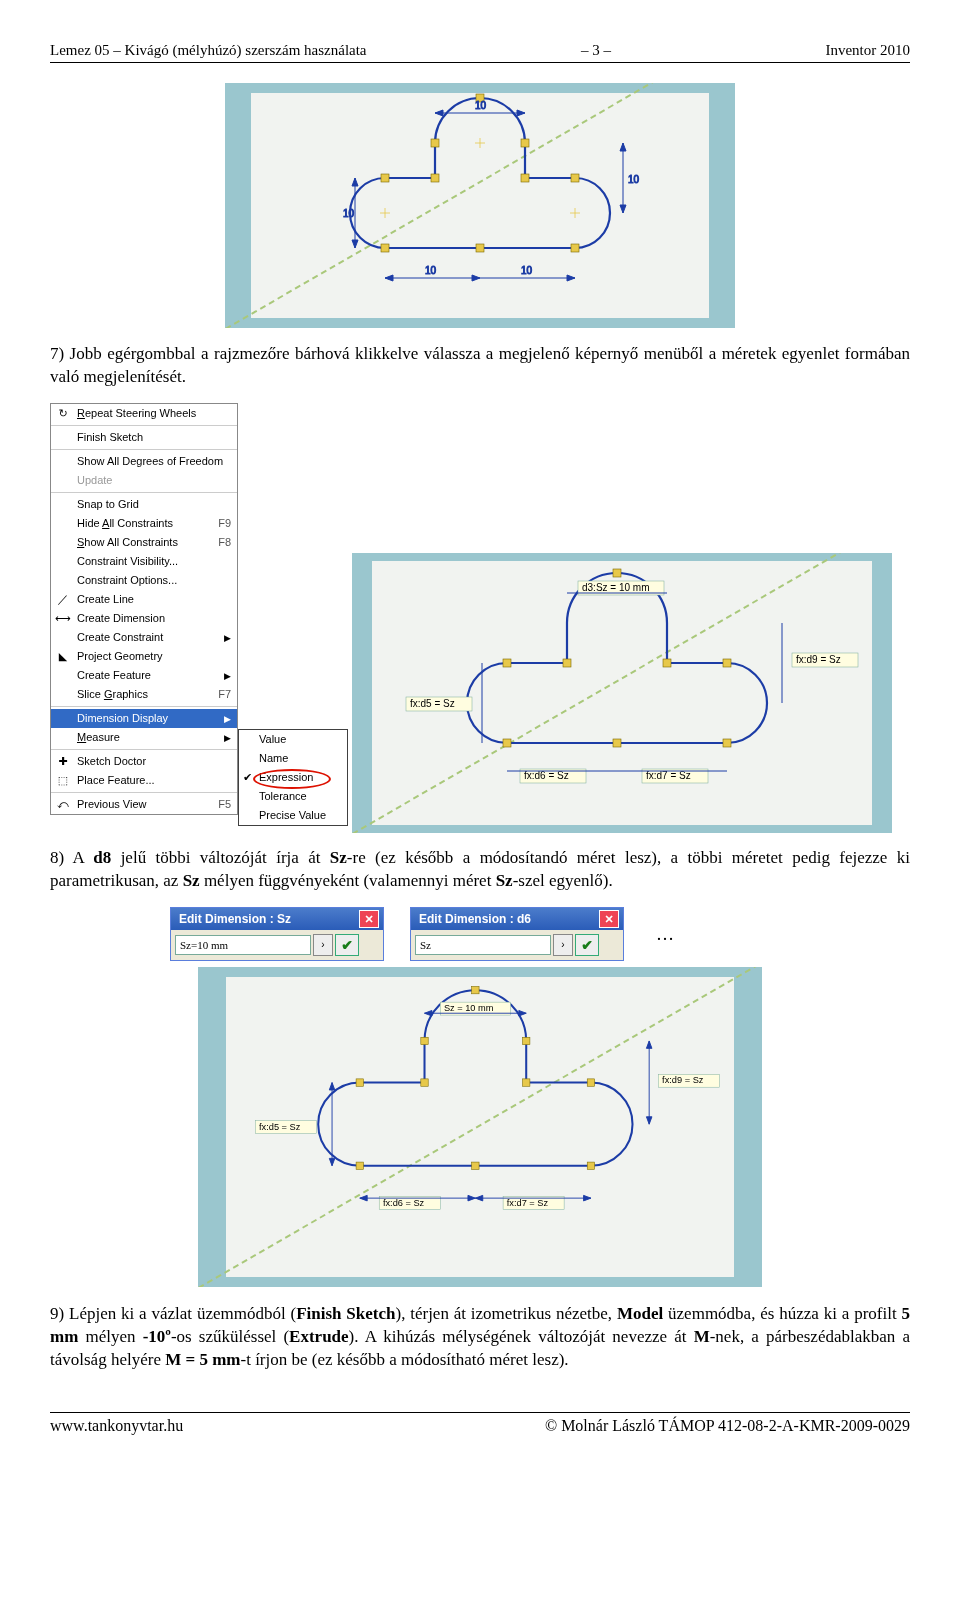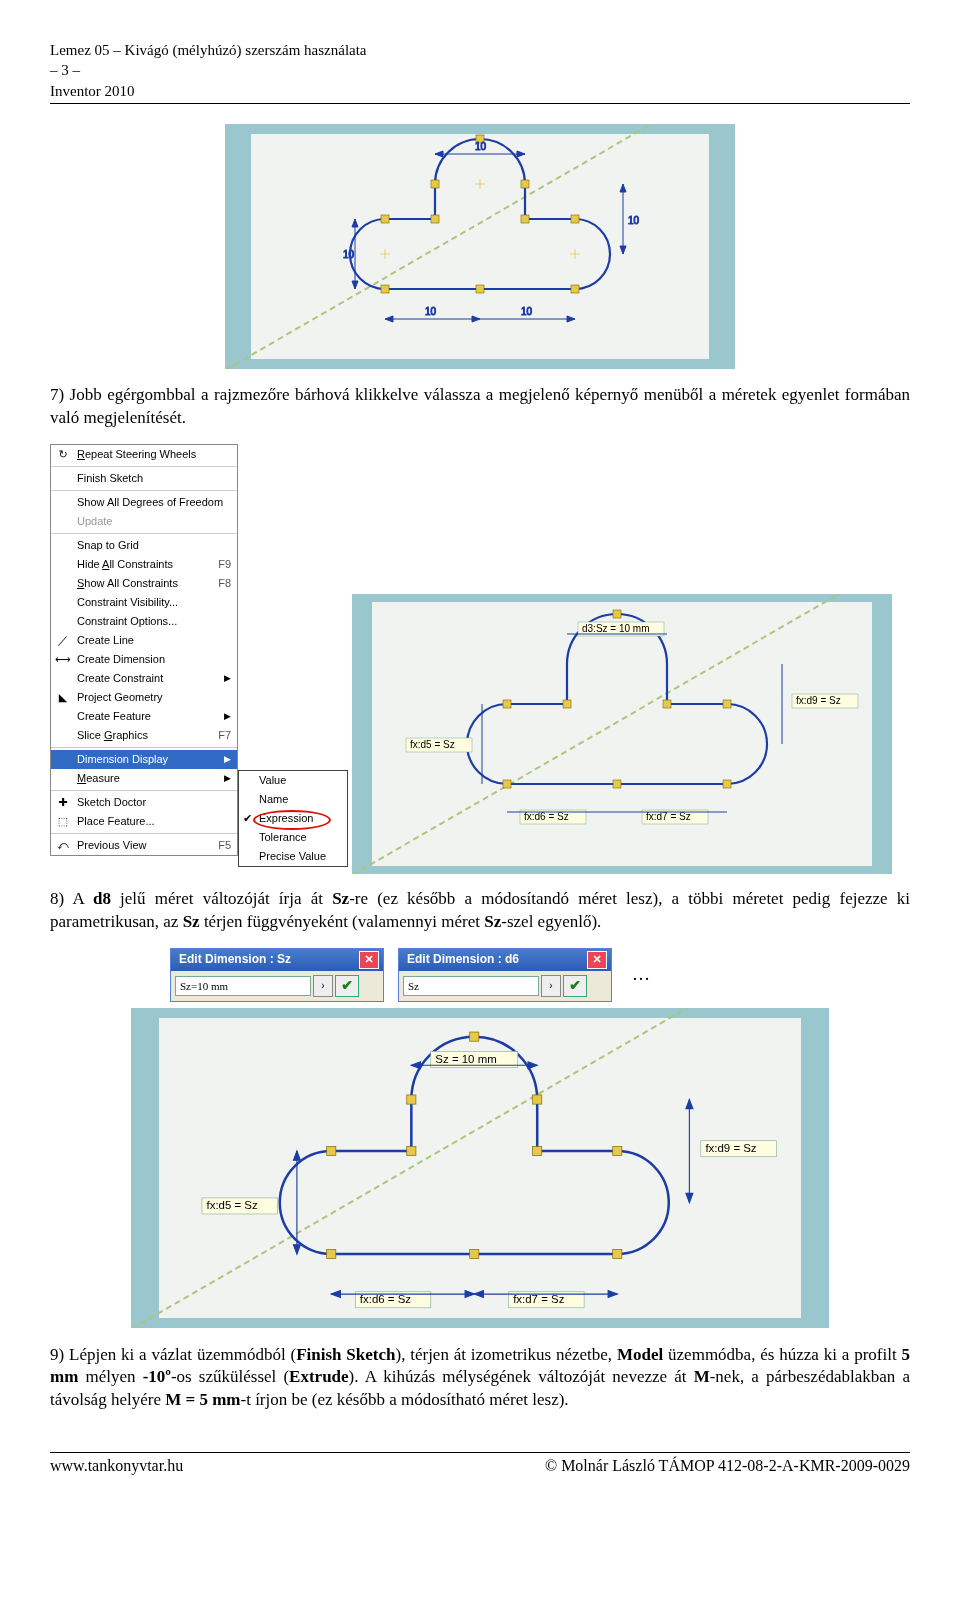--- a/index.html
+++ b/index.html
@@ -10,21 +10,20 @@
     padding: 40px 50px 20px 50px;
     width: 860px;
     background: #fff;
     line-height: 1.35;
   }
   .header-line {
     display: flex;
     justify-content: space-between;
     font-size: 15px;
     margin-bottom: 2px;
-    flex-direction: column;
   }
   .header-rule { border-top: 1px solid #000; margin-bottom: 20px; }
   .footer-rule { border-top: 1px solid #000; margin-top: 40px; margin-bottom: 2px; }
   .footer-line {
     display: flex;
     justify-content: space-between;
     font-size: 16px;
   }
   .para { text-align: justify; margin: 14px 0; }
   .para b { font-weight: bold; }
@@ -65,32 +64,32 @@
   .ctx-item .arrow { margin-left:auto; font-size:9px; }
   .ctx-item.dim { color:#999; }
   .ctx-item.hi { background:#316ac5; color:#fff; }
   .ctx-sep { border-top:1px solid #ccc; margin:2px 0; }
   .submenu { border:1px solid #404040; background:#fff; font-family: Tahoma, Arial, sans-serif; font-size:11px; width:108px; }
   .sub-item { display:flex; align-items:center; height:19px; padding:0 6px 0 20px; position:relative; }
   .sub-item .chk { position:absolute; left:4px; font-size:11px; }
   .red-oval { position:absolute; border:2px solid #d10; border-radius:50%; width:74px; height:16px; left:14px; top:1px; pointer-events:none; }
 
   
-  .dlg-row { display:flex; gap:14px; align-items:center; margin:10px 0 6px 0; justify-content:flex-start; padding-left:120px;}
+  .dlg-row { display:flex; gap:26px; align-items:center; margin:10px 0 6px 0; justify-content:flex-start; padding-left:120px;}
   .dlg { border:1px solid #5a7edc; background:#ece9d8; font-family: Tahoma, Arial, sans-serif; width:212px; }
   .dlg-title { background:linear-gradient(#4b7ccb,#2a5cb8); color:#fff; font-size:12px; font-weight:bold; height:22px; display:flex; align-items:center; padding:0 4px 0 8px; }
   .dlg-close { width:18px; height:16px; background:#e45; color:#fff; display:flex; align-items:center; justify-content:center; border:1px solid #fff; font-size:11px; font-weight:bold; margin-left:auto;}
   .dlg-body { display:flex; align-items:center; padding:4px; gap:2px; }
   .dlg-body input { font-family: Tahoma; font-size:11px; height:18px; border:1px solid #7a9; padding:0 4px; width:126px; }
   .dlg-spin { width:18px; height:20px; border:1px solid #888; background:#eee; display:flex; align-items:center; justify-content:center; font-size:10px;}
   .dlg-ok { width:22px; height:20px; border:1px solid #3a7; background:#eee; display:flex; align-items:center; justify-content:center; color:#1a7d1a; font-size:14px; font-weight:bold;}
 
   
   .fig4-wrap { display:flex; justify-content:center; margin:6px 0 16px 0; }
-  .fig4 { width:698px; height:320px; }
+  .fig4 { width:564px; height:320px; }
 
   
   .dim-label { font-family: Tahoma, Arial, sans-serif; font-size:10px; fill:#000; }
   .dim-box { fill:#fffde0; stroke:#7a9; stroke-width:0.5; }
   .constraint-pt { fill:#e7c84a; stroke:#7a6900; stroke-width:0.6; }
   .profile { fill:none; stroke:#1c3ca6; stroke-width:2.2; }
   .dim-line { stroke:#1c3ca6; stroke-width:1; }
   .dim-arrow { fill:#1c3ca6; }
   .center-mark { stroke:#e7c84a; stroke-width:0.8; }
 
@@ -343,21 +342,21 @@
         <line x1="130" y1="110" x2="130" y2="190"></line>
         <line x1="430" y1="70" x2="430" y2="150"></line>
         <line x1="155" y1="218" x2="265" y2="218"></line>
         <line x1="265" y1="218" x2="375" y2="218"></line>
       </g>
     </svg>
   </div>
 </div>
 
 <div class="para">
-  <span>8) </span><span>A </span><b>d8</b><span> jelű méret változóját írja át </span><b>Sz</b><span>-re (ez később a módosítandó méret lesz), a többi méretet pedig fejezze ki parametrikusan, az </span><b>Sz</b><span> térjen függvényeként (valamennyi méret </span><b>Sz</b><span>-szel egyenlő).</span>
+  <span>8) </span><span>A </span><b>d8</b><span> jelű többi változóját írja át </span><b>Sz</b><span>-re (ez később a módosítandó méret lesz), a többi méretet pedig fejezze ki parametrikusan, az </span><b>Sz</b><span> mélyen függvényeként (valamennyi méret </span><b>Sz</b><span>-szel egyenlő).</span>
 </div>
 
 <div class="dlg-row">
   <div class="dlg">
     <div class="dlg-title">
         <span>Edit Dimension : Sz</span>
         <div class="dlg-close">✕</div>
       </div>
     <div class="dlg-body">
       <input value="Sz=10 mm" style="">

